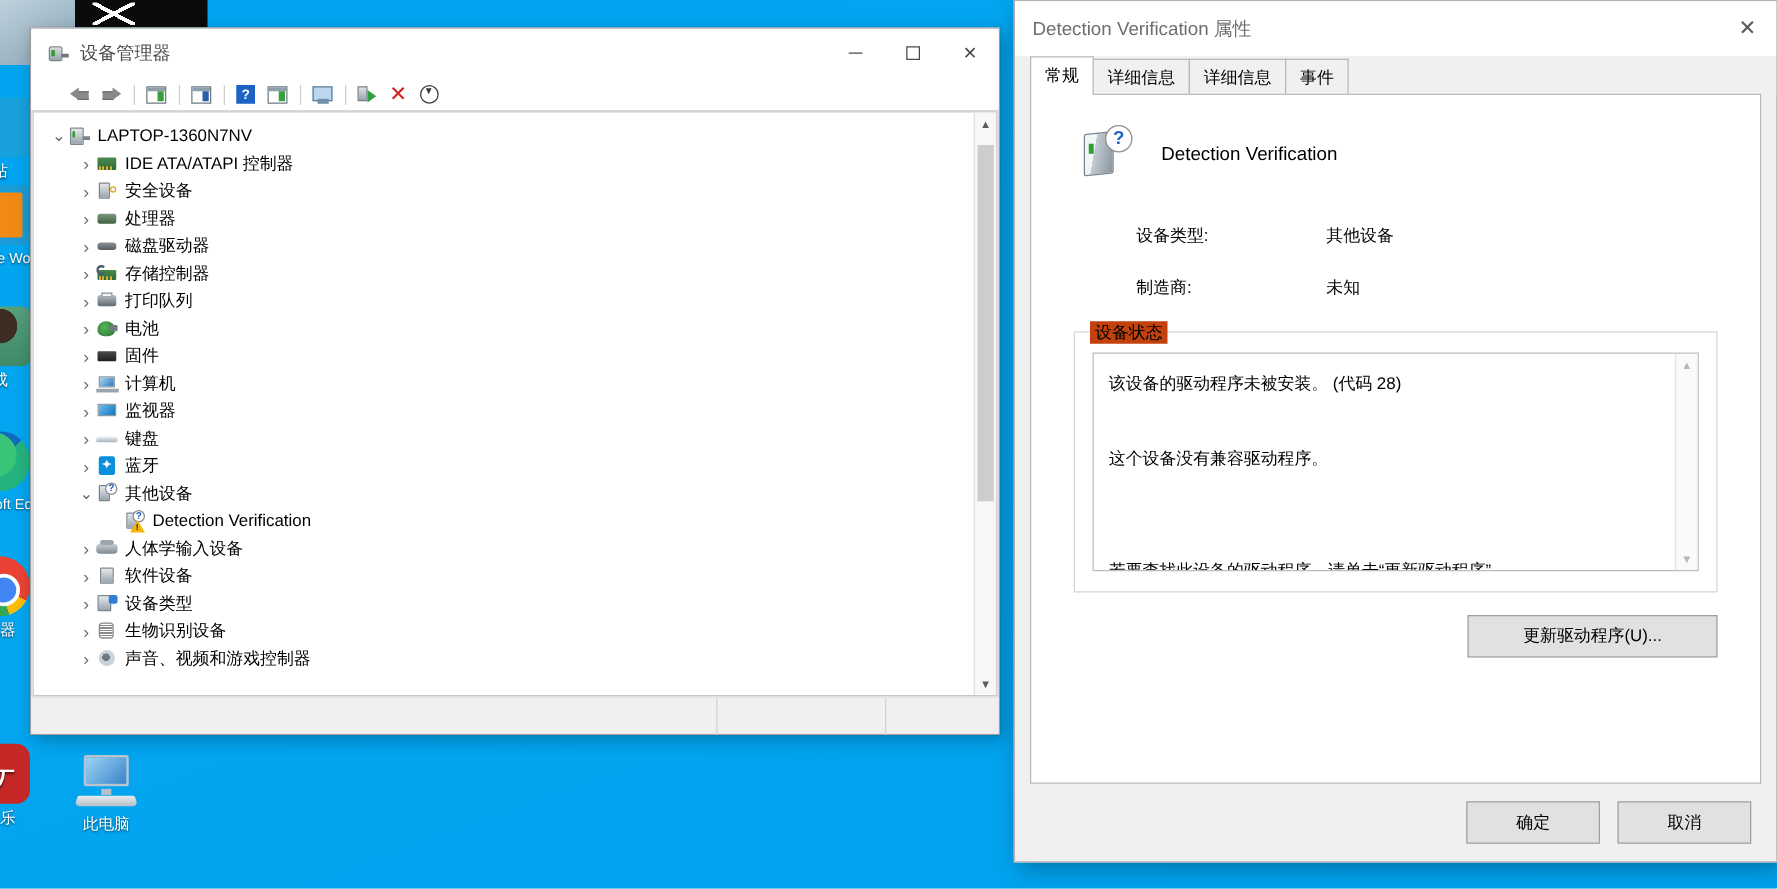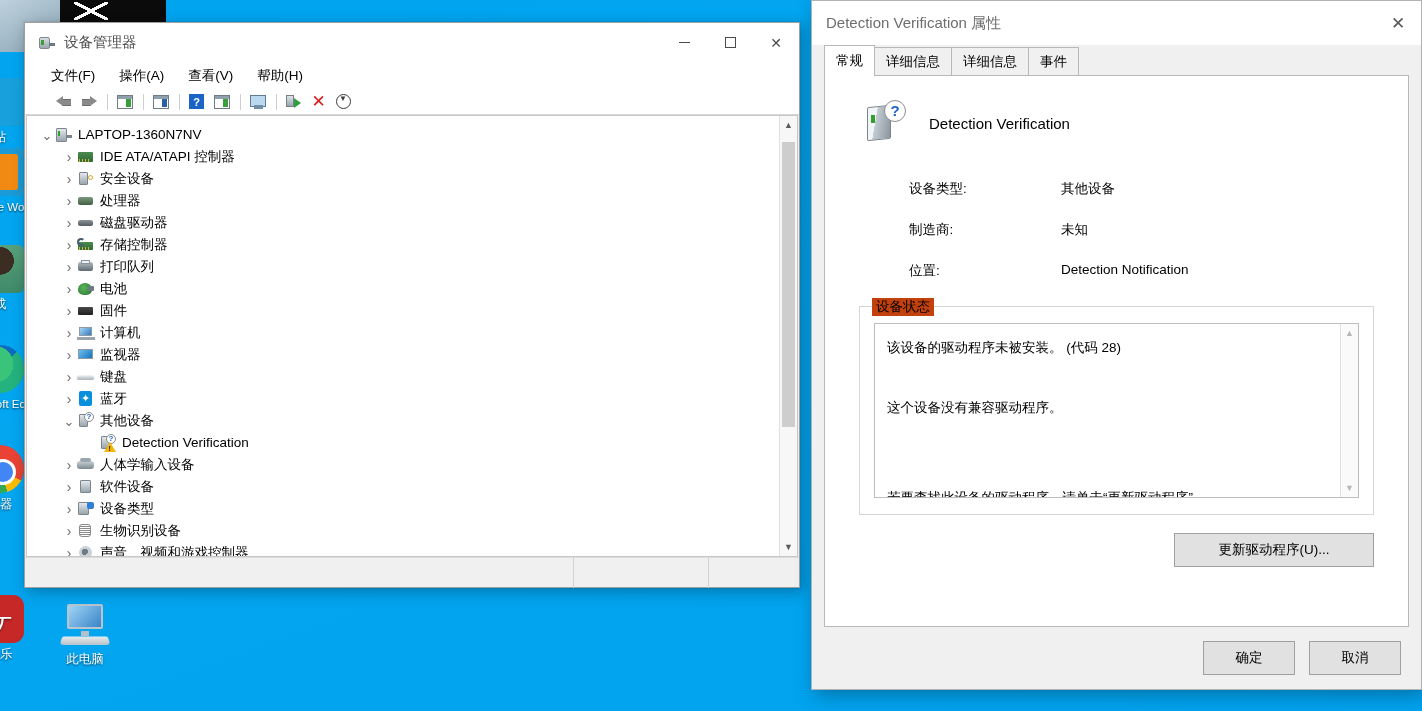--- a/index.html
+++ b/index.html
@@ -271,21 +271,21 @@
 
   .btn{
     border:1px solid #a0a0a0; background:#e1e1e1; font-size:13.5px; color:#000;
     display:flex; align-items:center; justify-content:center; font-family:inherit;
   }
   .update-row{ display:flex; justify-content:flex-end; margin:18px 12px 0 12px; }
   #btn-update{ width:200px; height:34px; }
 
   .dlg-footer{ height:62px; display:flex; align-items:center; justify-content:flex-end;
     gap:14px; padding-right:20px; }
-  .dlg-footer .btn{ width:92px; height:34px; }
+  .dlg-footer .btn{ width:107px; height:34px; }
 </style>
 </head>
 <body>
 
 <div id="desktop">
 
   <div id="top-sliver2"></div>
   <div id="top-sliver"></div>
 
   <div class="desk-icon" style="left:-38px; top:78px;">
@@ -340,26 +340,20 @@
         <div class="win-btn">
             <span class="min-g"></span>
           </div>
         <div class="win-btn">
             <span class="max-g"></span>
           </div>
         <div class="win-btn close">✕</div>
       </div>
     </div>
 
-    <div class="menubar">
-      <span class="mi">文件(F)</span>
-      <span class="mi">操作(A)</span>
-      <span class="mi">查看(V)</span>
-      <span class="mi">帮助(H)</span>
-    </div>
 
     <div class="toolbar">
       <div class="tbtn">
           <span class="arrow-l"></span>
         </div>
       <div class="tbtn">
           <span class="arrow-r"></span>
         </div>
       <span class="tsep"></span>
       <div class="tbtn">
@@ -596,24 +590,20 @@
       </div>
 
       <div class="kv">
         <div class="row">
           <span class="k">设备类型:</span>
           <span class="v">其他设备</span>
         </div>
         <div class="row">
           <span class="k">制造商:</span>
           <span class="v">未知</span>
-        </div>
-        <div class="row">
-          <span class="k">位置:</span>
-          <span class="v">Detection Notification</span>
         </div>
       </div>
 
       <div class="group">
         <span class="legend">设备状态</span>
         <div class="statusbox">
           <div class="txt" id="status-text">
               <div>该设备的驱动程序未被安装。 (代码 28)</div>
               <div class="sp">&nbsp;</div>
               <div>这个设备没有兼容驱动程序。</div>

